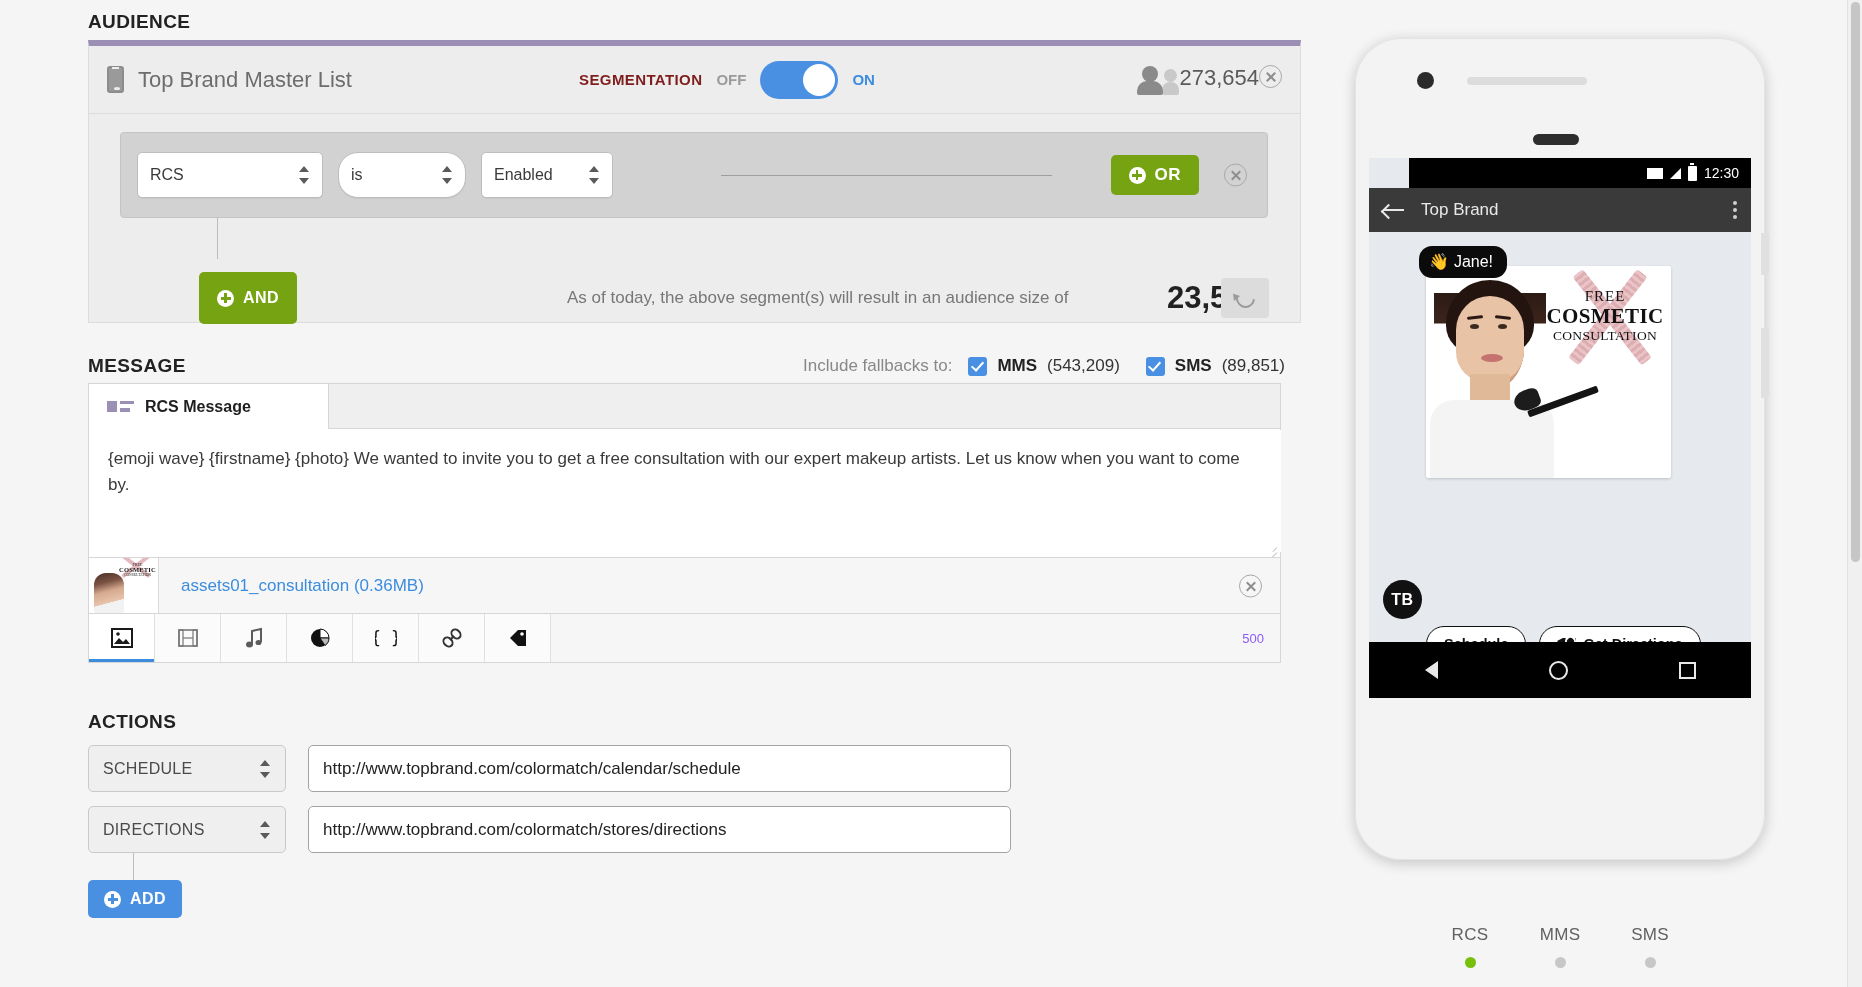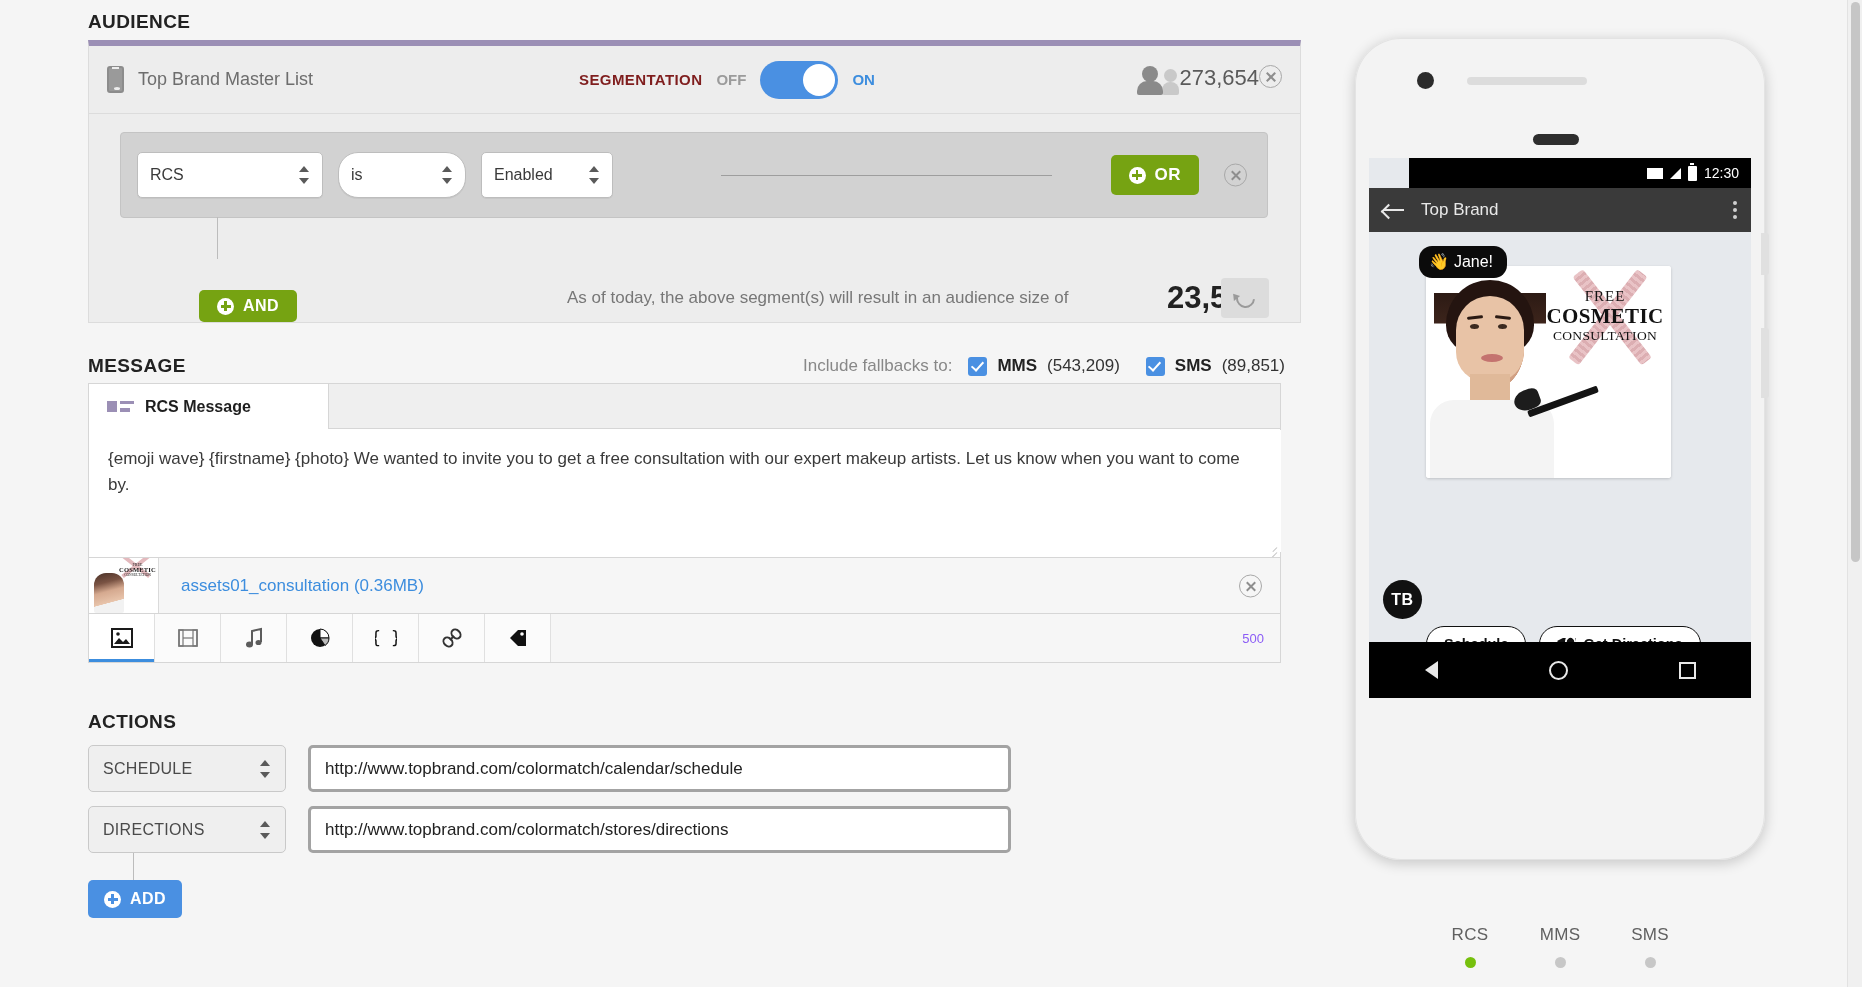--- a/index.html
+++ b/index.html
@@ -39,21 +39,21 @@
     background:#9a9a9a; position:relative; flex:0 0 auto; margin-right:14px;
   }
   .phone-list-icon::before {
     content:""; position:absolute; left:3px; top:-1px; right:3px; height:2px; background:#ededed;
   }
   .phone-list-icon::after {
     content:""; position:absolute; left:5px; bottom:1px; width:6px; height:3px;
     border-radius:50%; background:#ededed;
   }
 
-  #list-name { font-size:18px; color:#6d6d6d; font-weight:500; }
+  #list-name { font-size:22px; color:#6d6d6d; font-weight:500; }
 
   #segmentation-group {
     position:absolute; left:490px; top:50%; transform:translateY(-50%);
     display:flex; align-items:center; gap:14px;
   }
   #segmentation-label { font-size:15px; font-weight:bold; color:#7f1d1d; letter-spacing:0.4px; }
   #toggle-off-label { font-size:15px; font-weight:bold; color:#9b9b9b; }
   #toggle-on-label { font-size:15px; font-weight:bold; color:#3c8dde; }
   #segmentation-toggle {
     width:78px; height:38px; border-radius:19px; background:#4a90e2; position:relative;
@@ -143,23 +143,22 @@
   .btn-blue .plus-icon::before, .btn-blue .plus-icon::after { background:#4a90e2; }
 
   #or-button {
     position:absolute; right:68px; top:50%; transform:translateY(-50%);
     height:40px; padding:0 18px; font-size:17px;
   }
   #rule-remove { position:absolute; right:20px; top:50%; transform:translateY(-50%); }
 
   
   #and-button {
-    position:absolute; left:110px; top:252px; height:32px; padding:0 18px; font-size:16px;
+    position:absolute; left:110px; top:252px; height:52px; padding:0 18px; font-size:16px;
     transform:translateY(-50%);
-    margin-top:8px;
   }
   #and-connector { position:absolute; left:128px; top:171px; width:1px; height:42px; background:#bcbcbc; }
 
   #audience-size-text {
     position:absolute; left:478px; top:252px; transform:translateY(-50%);
     font-size:17px; color:#777;
   }
   #audience-size-number {
     position:absolute; left:1078px; top:252px; transform:translateY(-50%);
     font-size:31px; font-weight:bold; color:#222;
@@ -286,21 +285,21 @@
   #action-row-1 { top:745px; }
   #action-row-2 { top:806px; }
   .action-select {
     width:198px; height:47px; background:#efefef; border:1px solid #c9c9c9; border-radius:5px;
     display:flex; align-items:center; padding:0 14px; font-size:16px; color:#4a4a4a;
     cursor:pointer; letter-spacing:0.3px;
   }
   .action-select .sel-label { flex:1 1 auto; }
   .action-input {
     width:703px; height:47px; margin-left:22px; background:#fff;
-    border:3px solid #a3a3a3; border-radius:5px; padding:0 14px;
+    border:1px solid #a3a3a3; border-radius:5px; padding:0 14px;
     font-size:17px; color:#222; font-family:"Liberation Sans", sans-serif; outline:none;
   }
   #add-connector { position:absolute; left:133px; top:853px; width:1px; height:27px; background:#bcbcbc; }
   #add-button {
     position:absolute; left:88px; top:880px; height:38px; padding:0 16px; font-size:16px;justify-content:space-between;
   }
 
   
   #phone-wrap { position:absolute; left:1355px; top:38px; width:420px; height:830px; }
   #phone-body {

